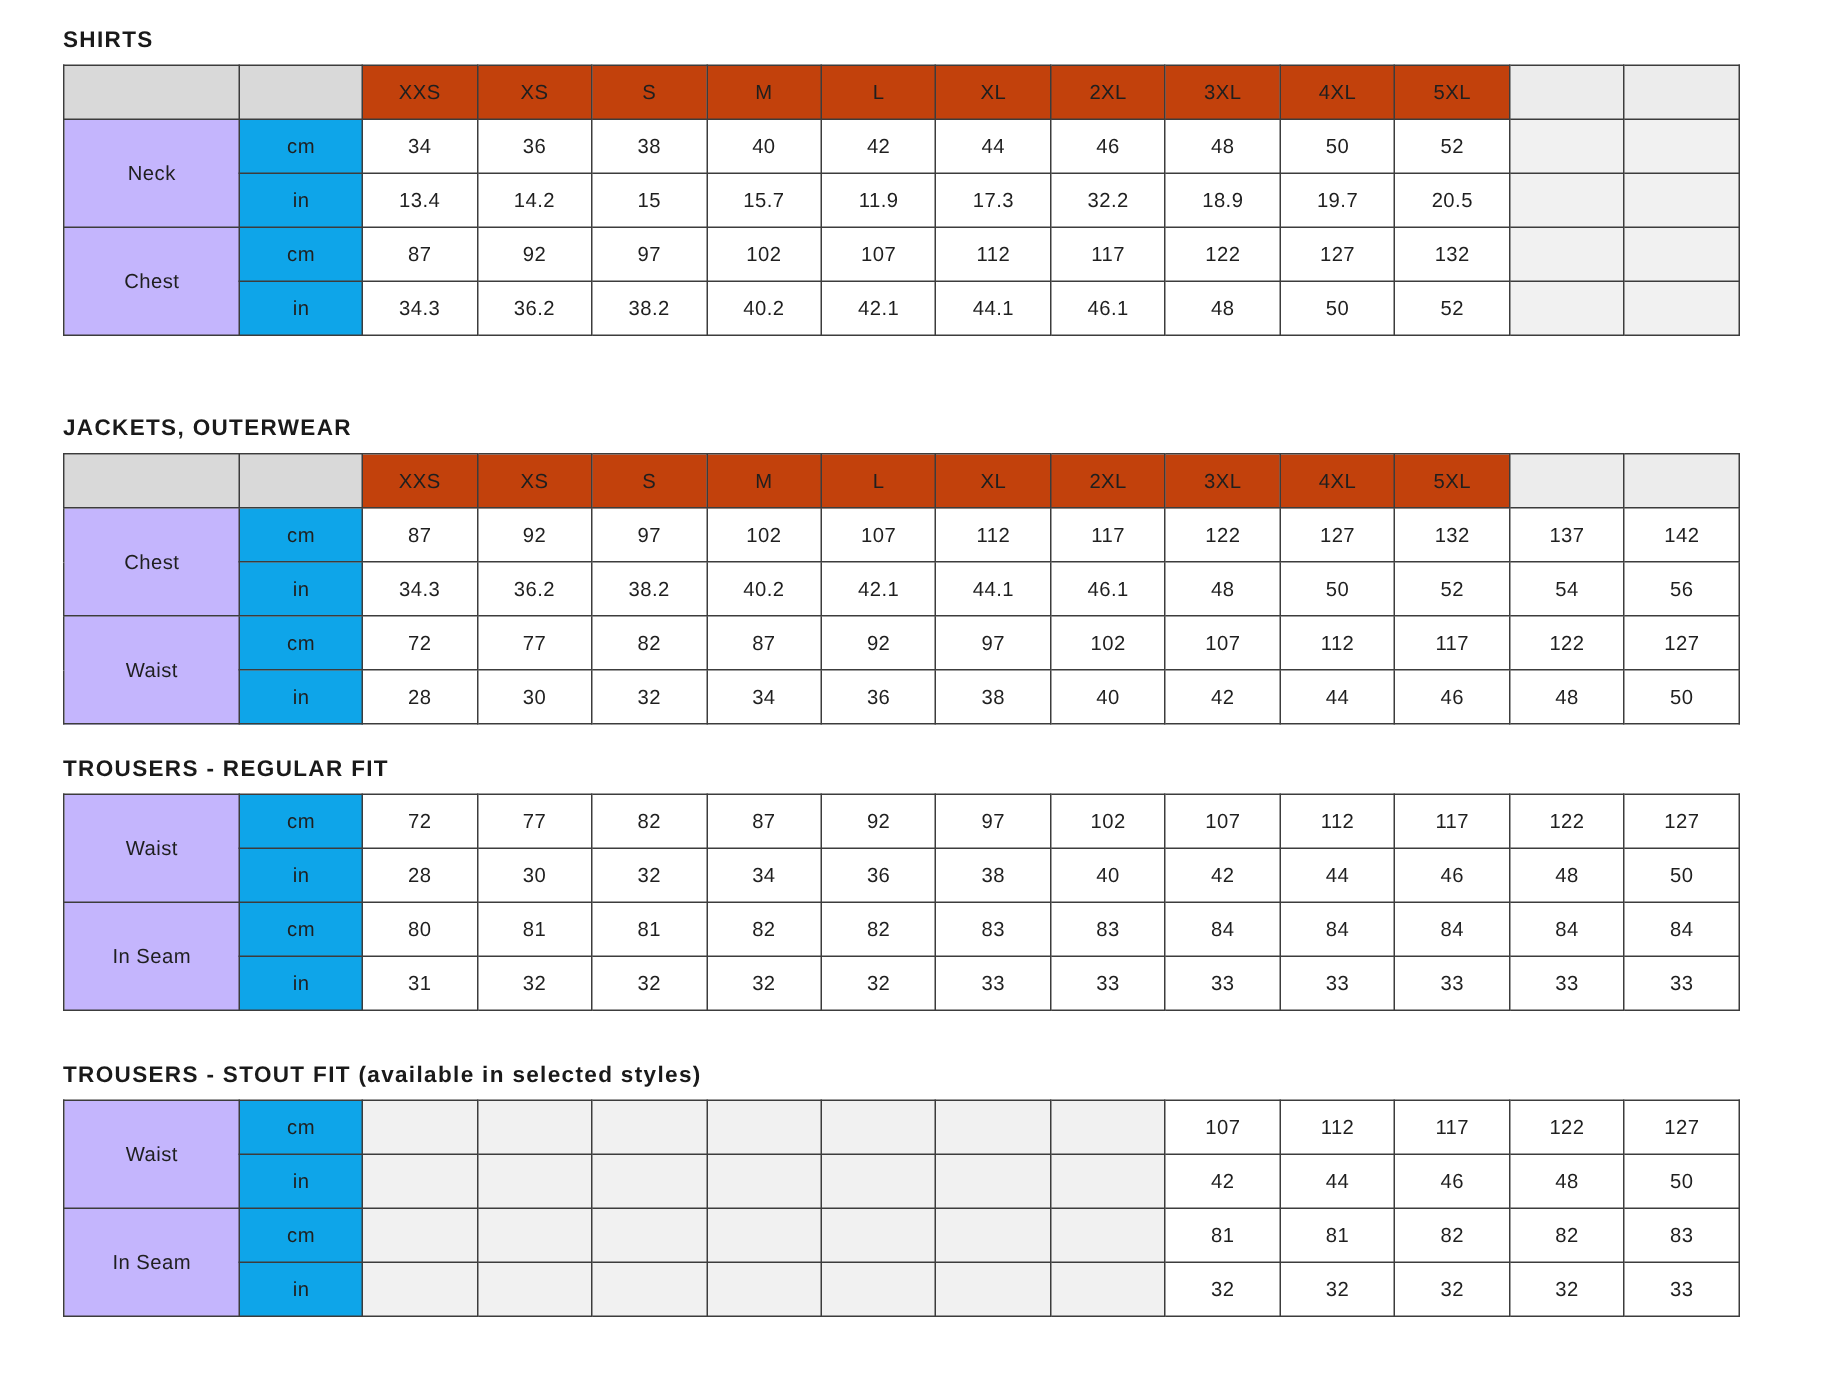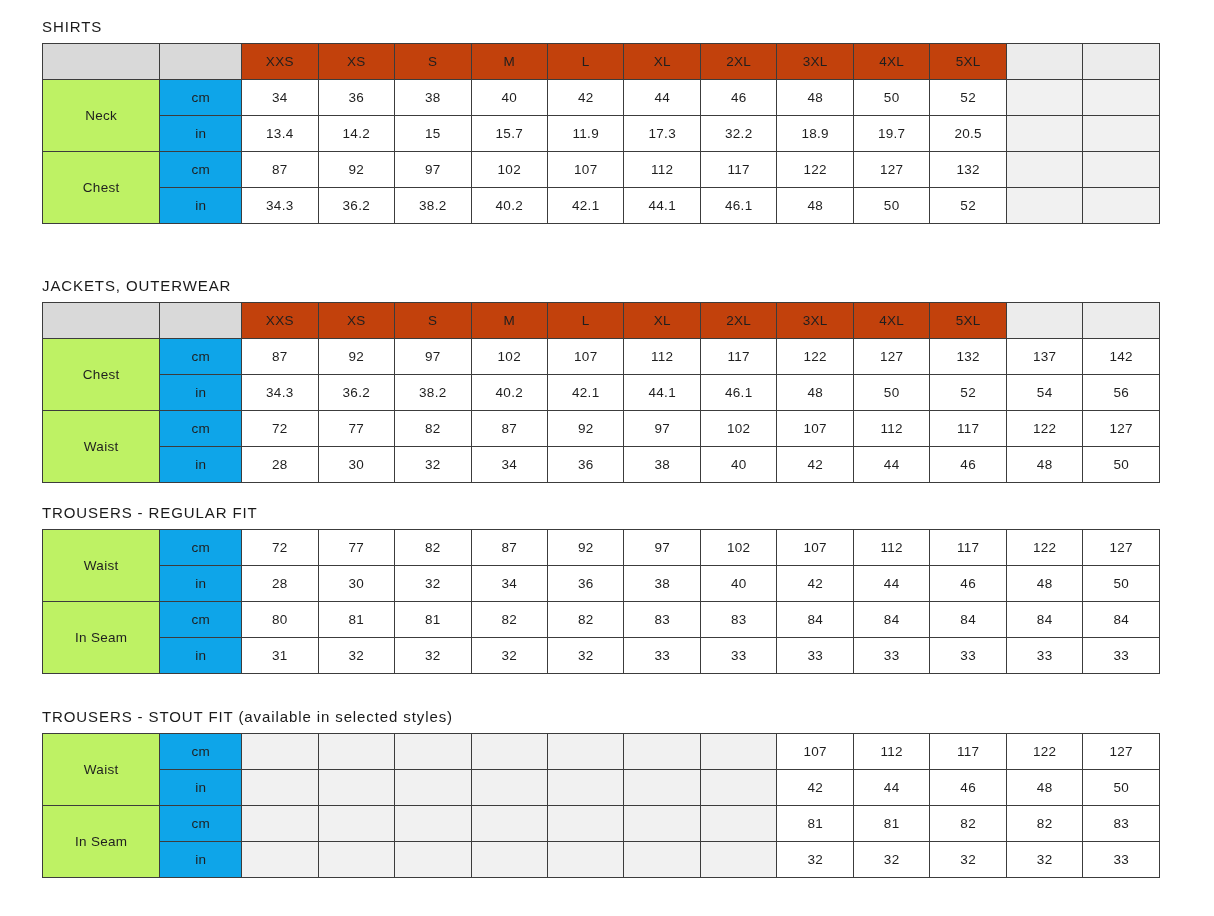--- a/index.html
+++ b/index.html
@@ -17,21 +17,21 @@
     padding: 0;
     overflow: hidden;
   }
   .section {
     position: absolute;
     left: 42px;
     width: 1118px;
   }
   .section-title {
     font-size: 15px;
-    font-weight: normal;
+    font-weight: bold;
     letter-spacing: 0.9px;
     color: #1a1a1a;
     margin: 0 0 8px 0;
     white-space: nowrap;
   }
   table.size-table {
     border-collapse: collapse;
     table-layout: fixed;
     width: 1118px;
     border: 1px solid #3c3c3c;
@@ -45,21 +45,21 @@
     color: #1f1f1f;
     padding: 0;
     letter-spacing: 0.3px;
   }
   
   col.c-label { width: 112px; }
   col.c-unit  { width: 78px; }
   col.c-val   { width: 73px; }
 
   td.label-cell {
-    background: #bef264;
+    background: #c4b5fd;
     font-size: 13.5px;
     letter-spacing: 0.5px;
   }
   td.unit-cell {
     background: #0ea5e9;
     font-size: 13px;
   }
   td.head-cell {
     background: #c2410c;
     font-size: 13.5px;

